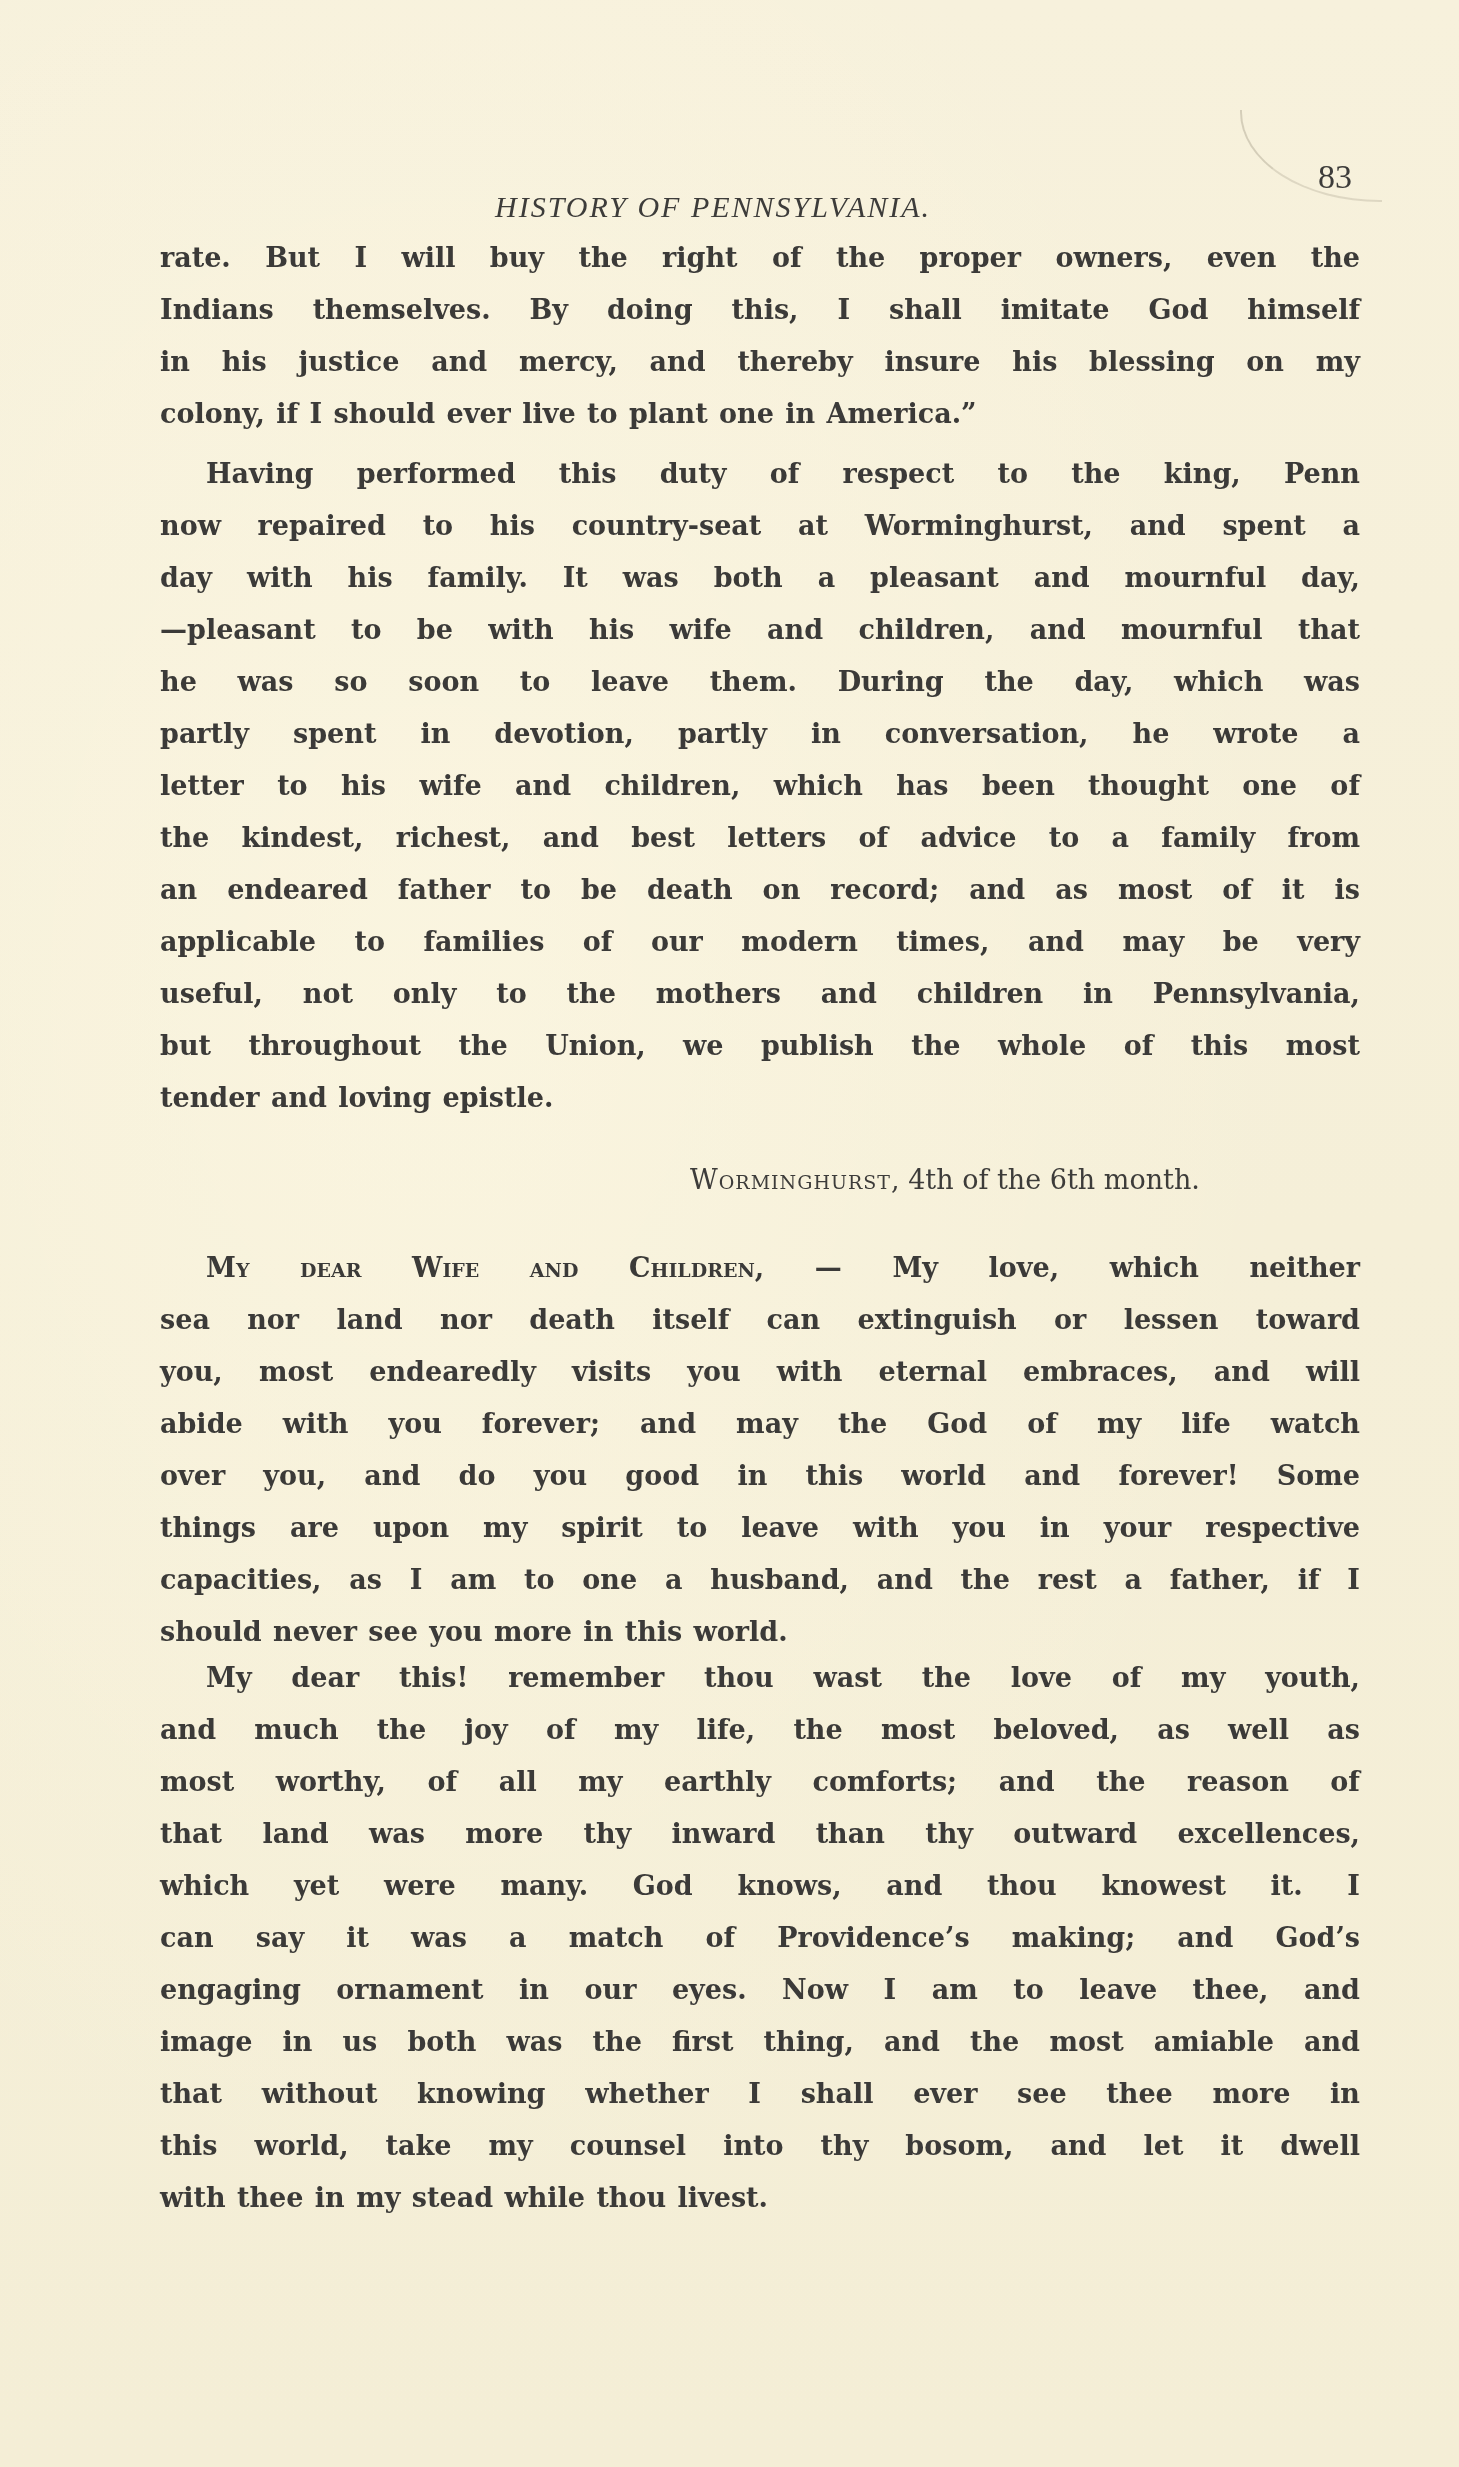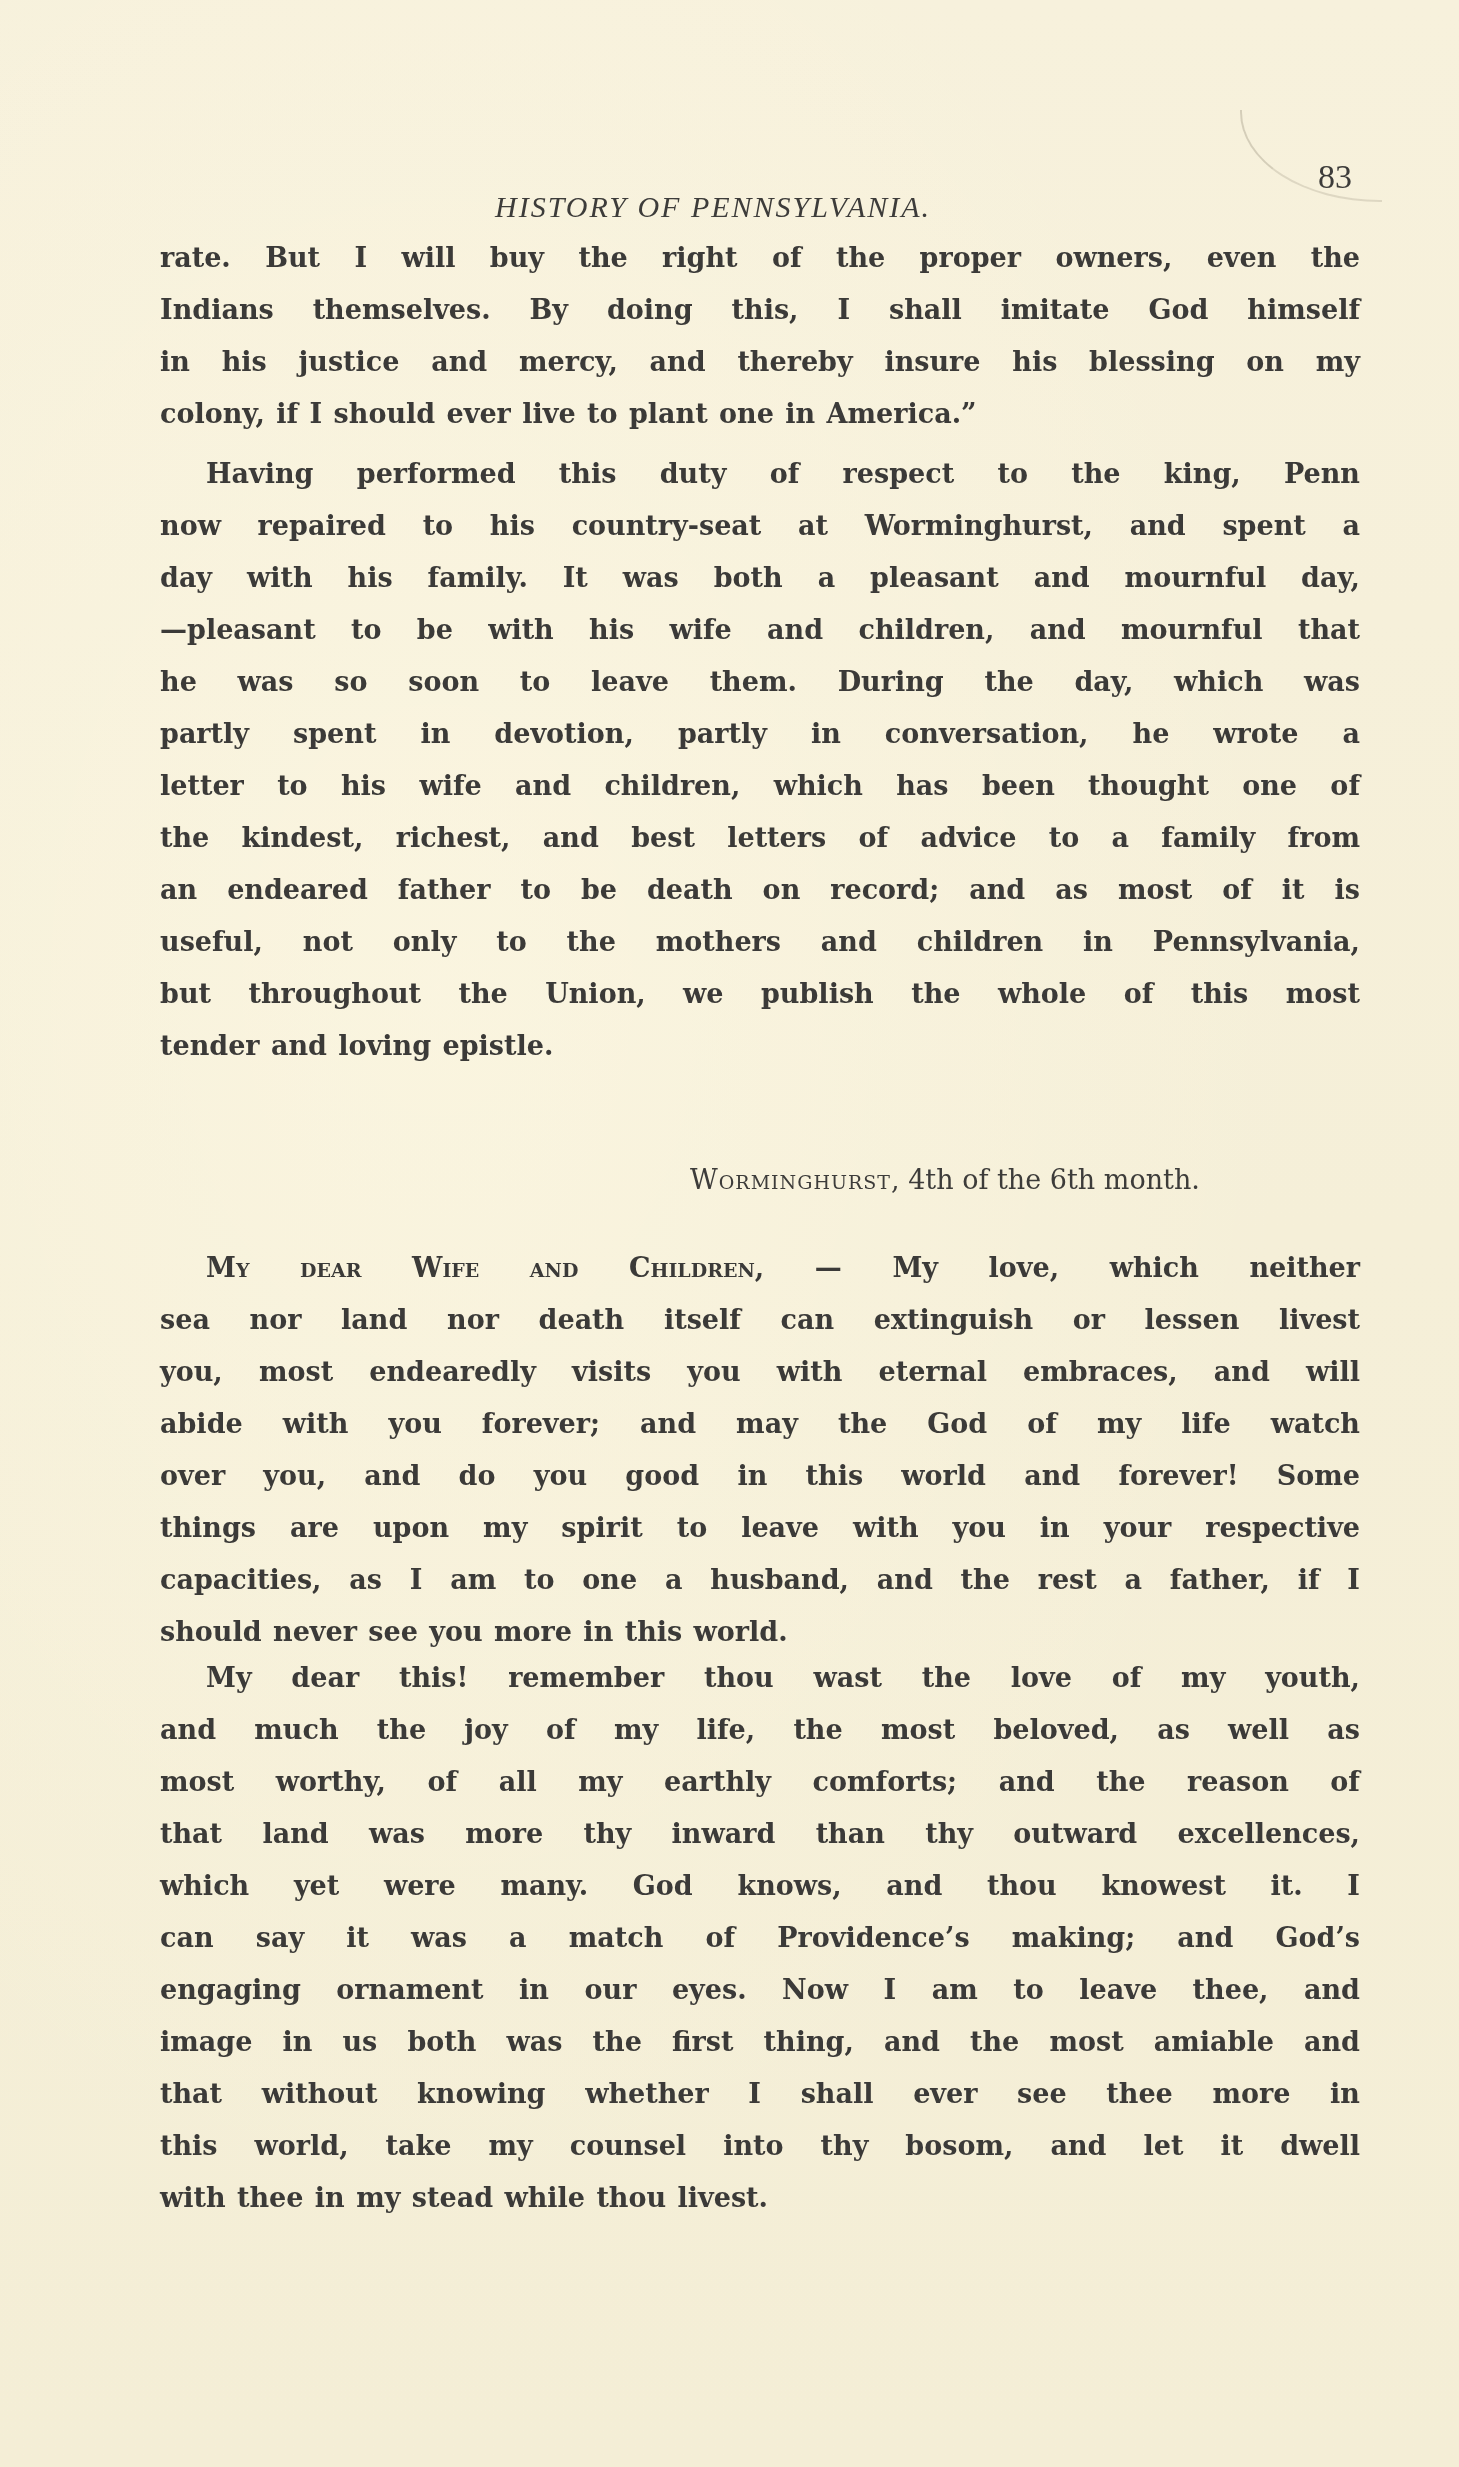--- a/index.html
+++ b/index.html
@@ -115,32 +115,33 @@
   <div class="text-block" id="block2">
     <span class="line indent">Having performed this duty of respect to the king, Penn</span>
     <span class="line">now repaired to his country-seat at Worminghurst, and spent a</span>
     <span class="line">day with his family.  It was both a pleasant and mournful day,</span>
     <span class="line">—pleasant to be with his wife and children, and mournful that</span>
     <span class="line">he was so soon to leave them.  During the day, which was</span>
     <span class="line">partly spent in devotion, partly in conversation, he wrote a</span>
     <span class="line">letter to his wife and children, which has been thought one of</span>
     <span class="line">the kindest, richest, and best letters of advice to a family from</span>
     <span class="line">an endeared father to be death on record; and as most of it is</span>
+    <span class="line">applicable to families of our modern times, and may be very</span>
     <span class="line">useful, not only to the mothers and children in Pennsylvania,</span>
     <span class="line">but throughout the Union, we publish the whole of this most</span>
     <span class="line last">tender and loving epistle.</span>
   </div>
 
   <div class="dateline">
     <span class="sc">Worminghurst</span><span>, 4th of the 6th month.</span>
   </div>
 
   <div class="text-block" id="block3">
     <span class="line indent"><span class="salutation-sc">My dear Wife and Children,</span><span> — My love, which neither</span></span>
-    <span class="line">sea nor land nor death itself can extinguish or lessen livest</span>
+    <span class="line">sea nor land nor death itself can extinguish or lessen toward</span>
     <span class="line">you, most endearedly visits you with eternal embraces, and will</span>
     <span class="line">abide with you forever; and may the God of my life watch</span>
     <span class="line">over you, and do you good in this world and forever!  Some</span>
     <span class="line">things are upon my spirit to leave with you in your respective</span>
     <span class="line">capacities, as I am to one a husband, and the rest a father, if I</span>
     <span class="line last">should never see you more in this world.</span>
   </div>
 
   <div class="text-block" id="block4">
     <span class="line indent">My dear this! remember thou wast the love of my youth,</span>

